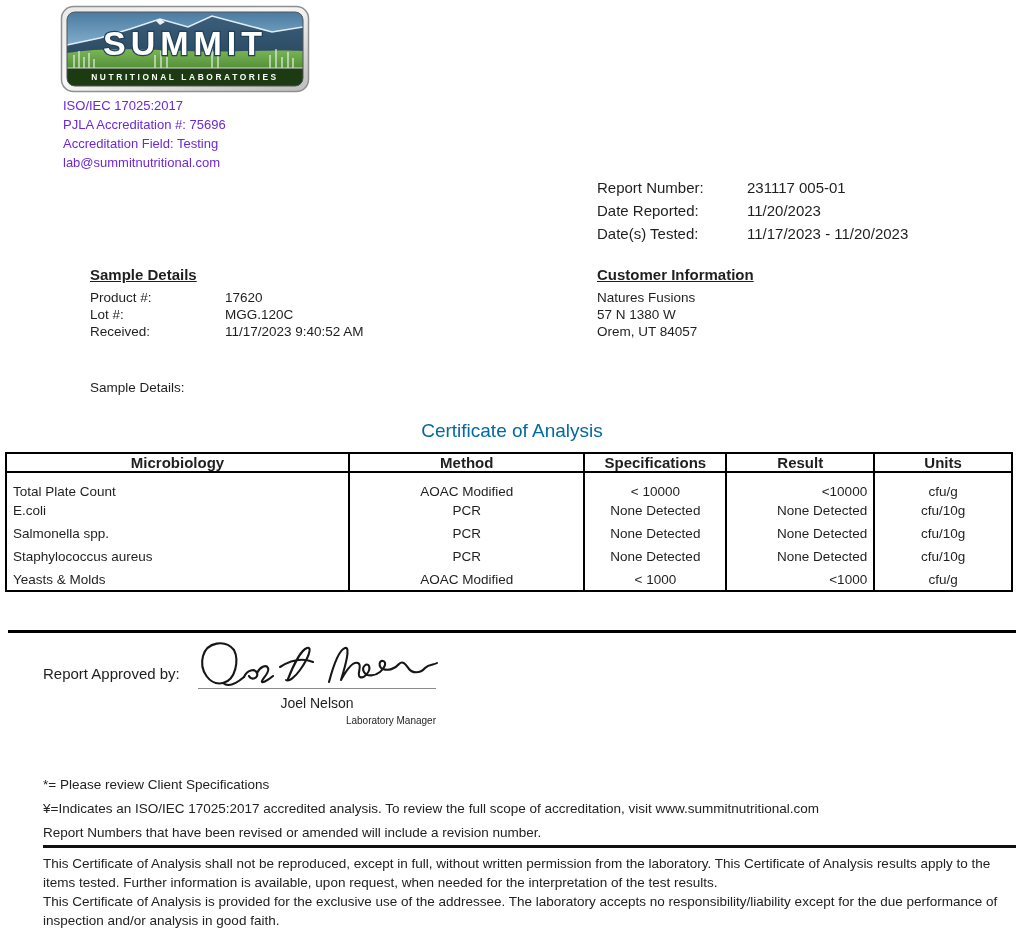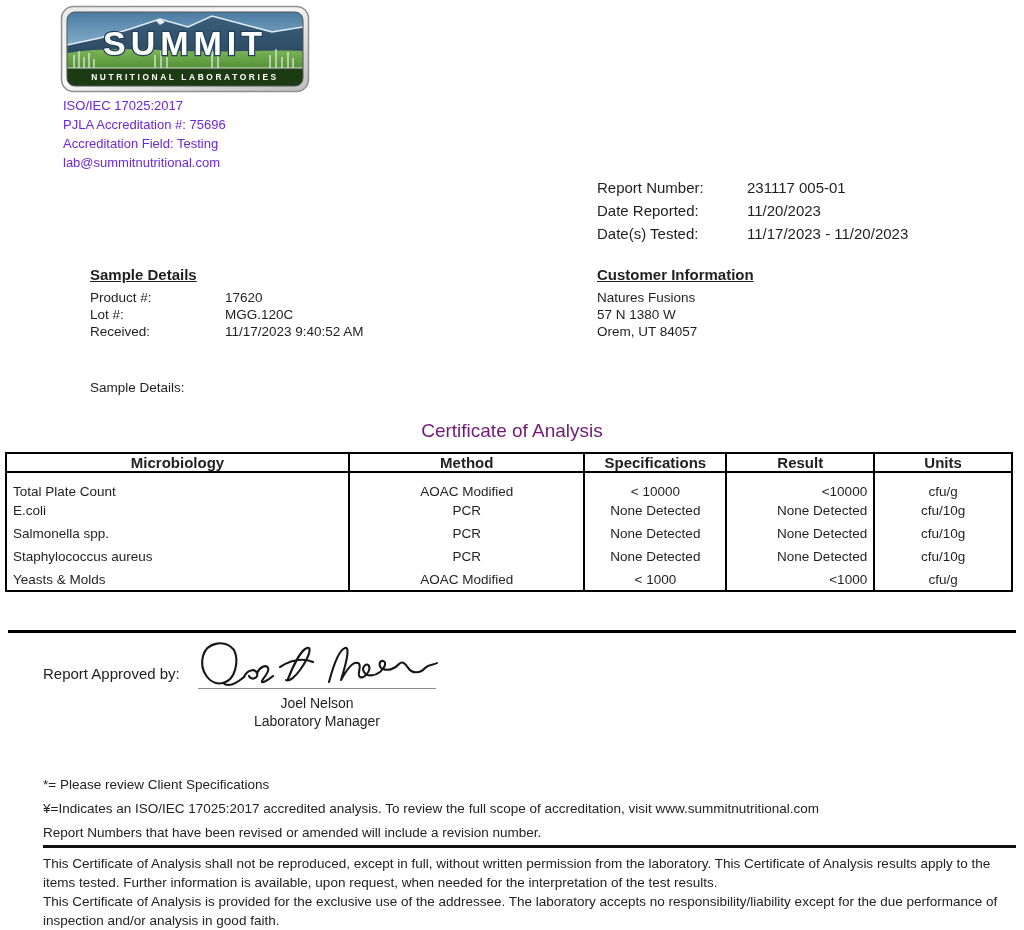--- a/index.html
+++ b/index.html
@@ -30,21 +30,21 @@
 
   .sample-details { left: 90px; top: 266px; font-size: 13.5px; line-height: 17px; }
   .sample-details .row { display: flex; }
   .sample-details .lbl { width: 135px; }
 
   .customer-info { left: 597px; top: 266px; font-size: 13.5px; line-height: 17px; }
 
   .sample-details-extra { left: 90px; top: 380px; font-size: 13.5px; }
 
   
-  .coa-title { left: 0; top: 420px; width: 1024px; text-align: center; font-size: 19px; color: #701a75; }
+  .coa-title { left: 0; top: 420px; width: 1024px; text-align: center; font-size: 19px; color: #0369a1; }
 
   
   .coa-table-wrap { left: 5px; top: 452px; width: 1008px; }
   table.coa { width: 100%; border-collapse: collapse; table-layout: fixed; }
   table.coa th, table.coa td { border-left: 2px solid #000; border-right: 2px solid #000; }
   table.coa { border: 2px solid #000; }
   table.coa th {
     border-bottom: 2px solid #000; border-top: 2px solid #000;
     font-size: 15px; font-weight: bold; height: 17px; text-align: center; padding: 0 4px;
   }
@@ -58,21 +58,21 @@
 
   
   .rule-1 { left: 8px; top: 630px; width: 1008px; height: 3px; background: #000; }
   .rule-2 { left: 43px; top: 845px; width: 973px; height: 3px; background: #111; }
 
   
   .approval-label { left: 43px; top: 665px; font-size: 15px; }
   .signature { left: 196px; top: 637px; width: 244px; height: 52px; }
   .sig-underline { left: 198px; top: 688px; width: 238px; height: 1px; background: #8a8a8a; }
   .sig-name { left: 198px; top: 694px; width: 238px; text-align: center; font-size: 14px; line-height: 18px; }
-  .sig-title { left: 198px; top: 712px; width: 238px; text-align: center; font-size: 14px; line-height: 18px; }
+  .sig-title { left: 198px; top: 712px; width: 238px; text-align: right; font-size: 10px; line-height: 18px; }
 
   
   .footnotes { left: 43px; top: 777px; font-size: 13.5px; color: #222; }
   .footnotes div { margin-bottom: 9px; }
 
   
   .disclaimer { left: 43px; top: 854px; width: 958px; font-size: 13.5px; line-height: 19px; color: #222; }
 </style>
 </head>
 <body>

